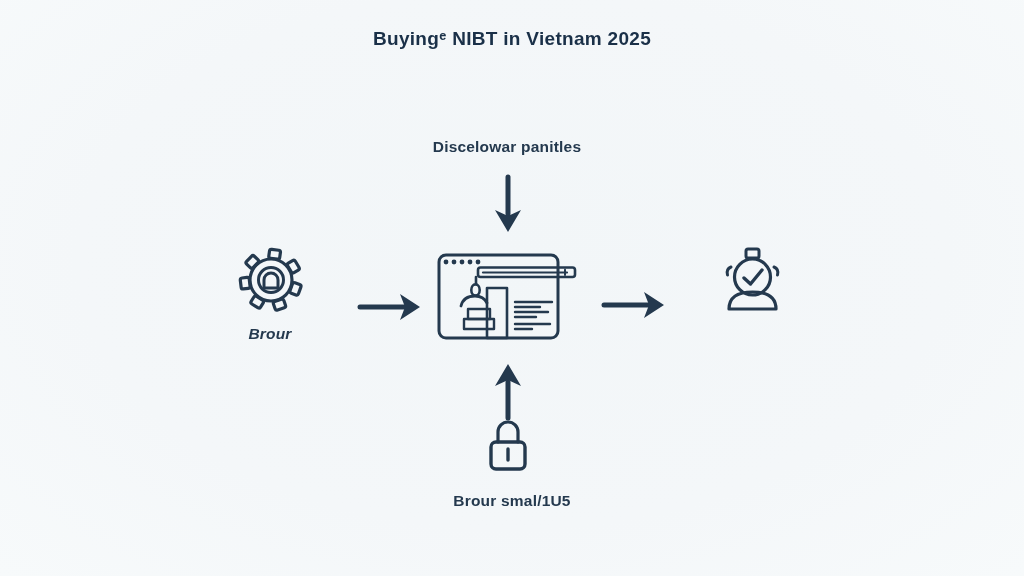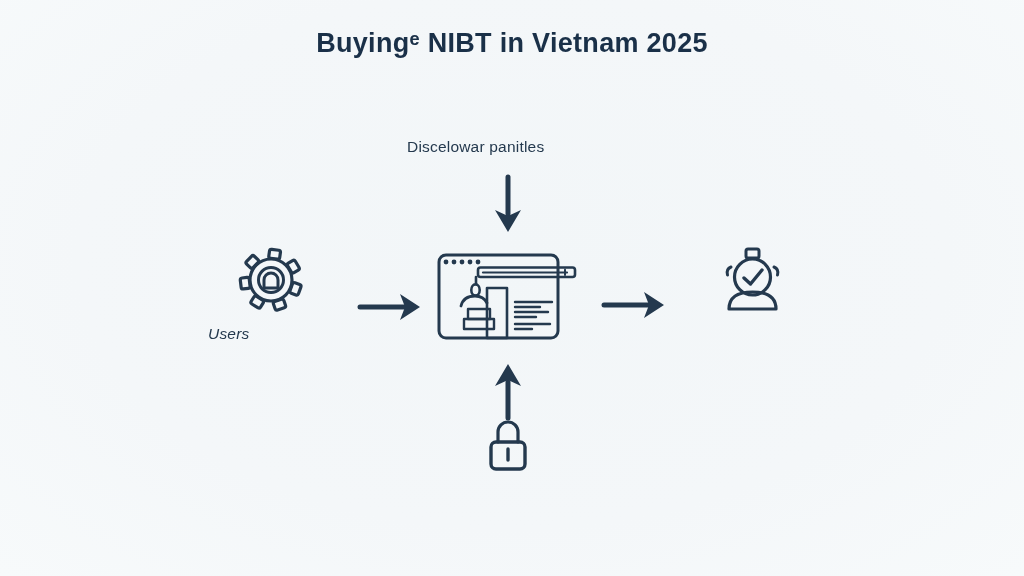--- a/index.html
+++ b/index.html
@@ -14,26 +14,26 @@
     background:var(--background);
   }
   .canvas{
     position:relative;width:1024px;height:576px;
     background:radial-gradient(ellipse at 50% 45%, #f2f6f8 0%, #f4f7f9 60%, #f7fafb 100%);
     color:var(--ink);
   }
   .title{
     position:absolute;left:0;top:28px;width:1024px;
     text-align:center;
-    font-size:27px;font-weight:700;letter-spacing:.3px;
+    font-size:19px;font-weight:700;letter-spacing:.3px;
     color:var(--title-ink);
   }
   .node-label{
-    position:absolute;
-    font-size:15.5px;font-weight:400;letter-spacing:.2px;
+    position:absolute;text-align:center;
+    font-size:15.5px;font-weight:700;letter-spacing:.2px;
     color:var(--ink);
   }
   .label-top{left:407px;top:138px;width:200px;}
   .label-users{left:208px;top:325px;width:124px;font-style:italic;}
   .label-right{left:658px;top:325px;width:190px;}
   .label-bottom{left:406px;top:492px;width:212px;}
   .icon{position:absolute;color:var(--ink);}
   .icon svg{display:block;}
   .ic-gear{left:235px;top:244px;}
   .ic-browser{left:430px;top:246px;}
@@ -71,21 +71,21 @@
           <rect x="-5.5" y="-30.5" width="11" height="9" rx="2" transform="rotate(212)"></rect>
           <rect x="-5.5" y="-30.5" width="11" height="9" rx="2" transform="rotate(263)"></rect>
           <rect x="-5.5" y="-30.5" width="11" height="9" rx="2" transform="rotate(314)"></rect>
         </g>
         <circle cx="0" cy="0" r="21"></circle>
         <circle cx="0" cy="0" r="12.5" stroke-width="3"></circle>
         <path d="M -7 8 V 0 A 7 7 0 0 1 7 0 V 8 Z" stroke-width="3"></path>
       </g>
     </svg>
   </div>
-  <div class="node-label label-users">Users</div>
+  <div class="node-label label-users">Brour</div>
 
   <div class="icon ar-left">
     <svg width="68" height="34" viewBox="0 0 68 34">
       <path d="M4 17 H 48" stroke="currentColor" stroke-width="5" stroke-linecap="round" fill="none"></path>
       <polygon points="44,4 49,17 44,30 64,17" fill="currentColor"></polygon>
     </svg>
   </div>
 
   <div class="icon ic-browser">
     <svg width="152" height="104" viewBox="0 0 152 104">
@@ -146,14 +146,15 @@
 
   <div class="icon ic-lock">
     <svg width="48" height="56" viewBox="0 0 48 56">
       <g stroke="currentColor" fill="none" stroke-linejoin="round" stroke-linecap="round">
         <path d="M14 24 V 14 A 10 10 0 0 1 34 14 V 24" stroke-width="3.2"></path>
         <rect x="7" y="24" width="34" height="27" rx="5" stroke-width="3.4"></rect>
         <path d="M24 31 V 42" stroke-width="3.4"></path>
       </g>
     </svg>
   </div>
+  <div class="node-label label-bottom">Brour smal/1U5</div>
 
 </div>
 
 </body></html>

